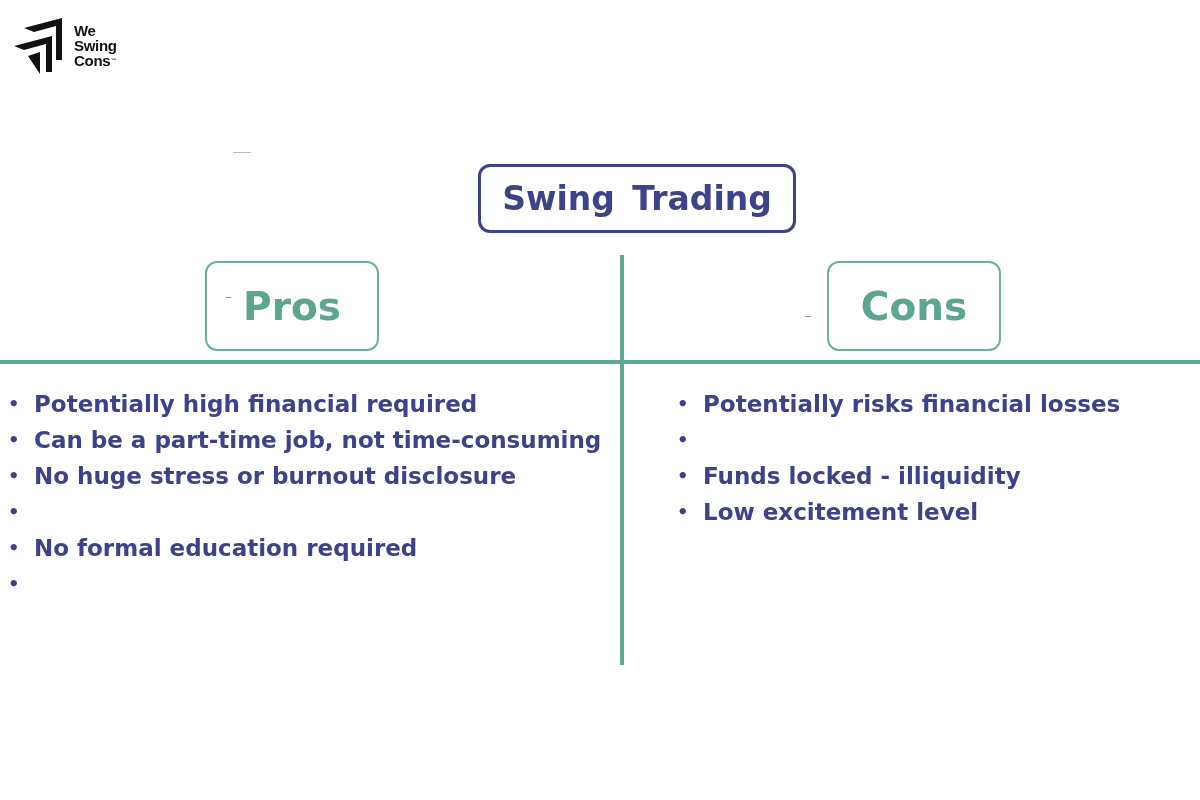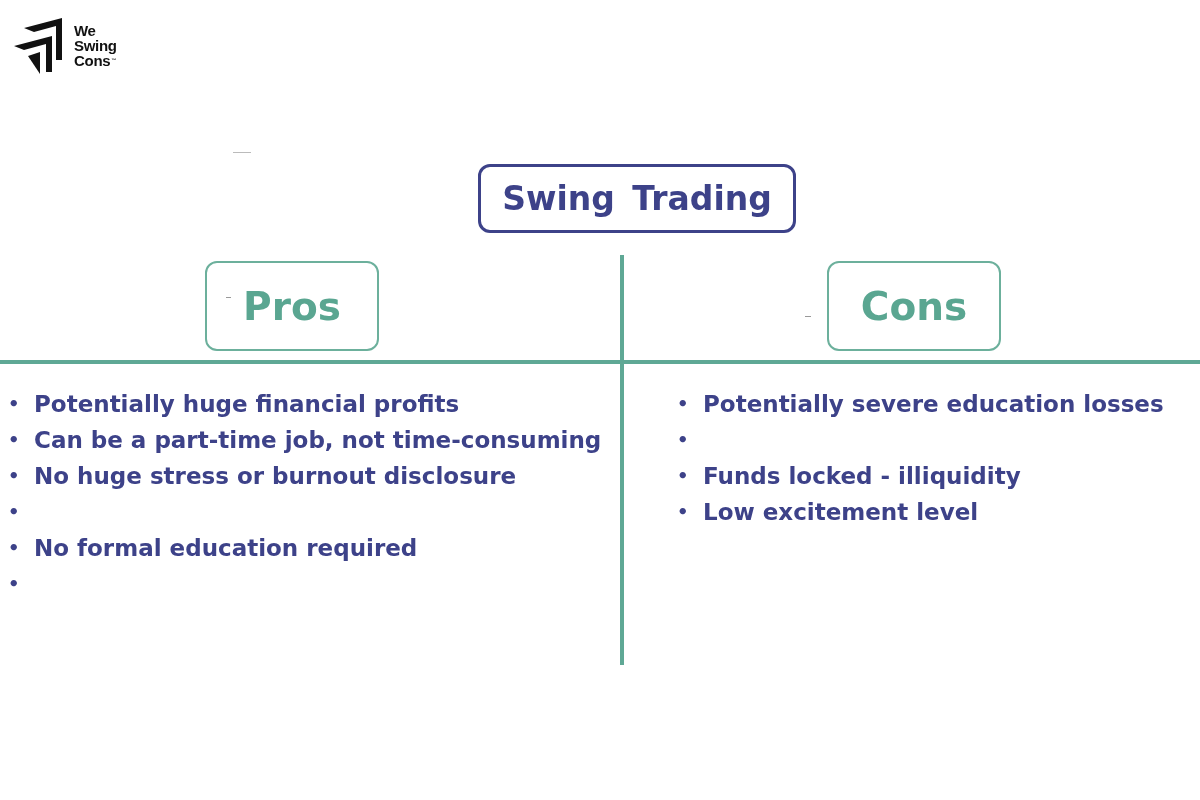--- a/index.html
+++ b/index.html
@@ -71,26 +71,26 @@
 
 <div class="cat-box cons-box">
   <span>Cons</span>
 </div>
 <div class="dash" style="left:805px; top:316px; width:6px; background:#999;"></div>
 
 <div class="hline"></div>
 <div class="vline"></div>
 
 <ul class="list pros-list">
-  <li><span class="bullet">•</span><span>Potentially huge financial profits</span></li>
+  <li><span class="bullet">•</span><span>Potentially high financial required</span></li>
   <li><span class="bullet">•</span><span>Can be a part-time job, not time-consuming</span></li>
   <li><span class="bullet">•</span><span>No huge stress or burnout disclosure</span></li>
   <li><span class="bullet">•</span></li>
   <li><span class="bullet">•</span><span>No formal education required</span></li>
   <li><span class="bullet">•</span></li>
 </ul>
 
 <ul class="list cons-list">
-  <li><span class="bullet">•</span><span>Potentially severe education losses</span></li>
+  <li><span class="bullet">•</span><span>Potentially risks financial losses</span></li>
   <li><span class="bullet">•</span></li>
   <li><span class="bullet">•</span><span>Funds locked - illiquidity</span></li>
   <li><span class="bullet">•</span><span>Low excitement level</span></li>
 </ul>
 
 </body></html>

